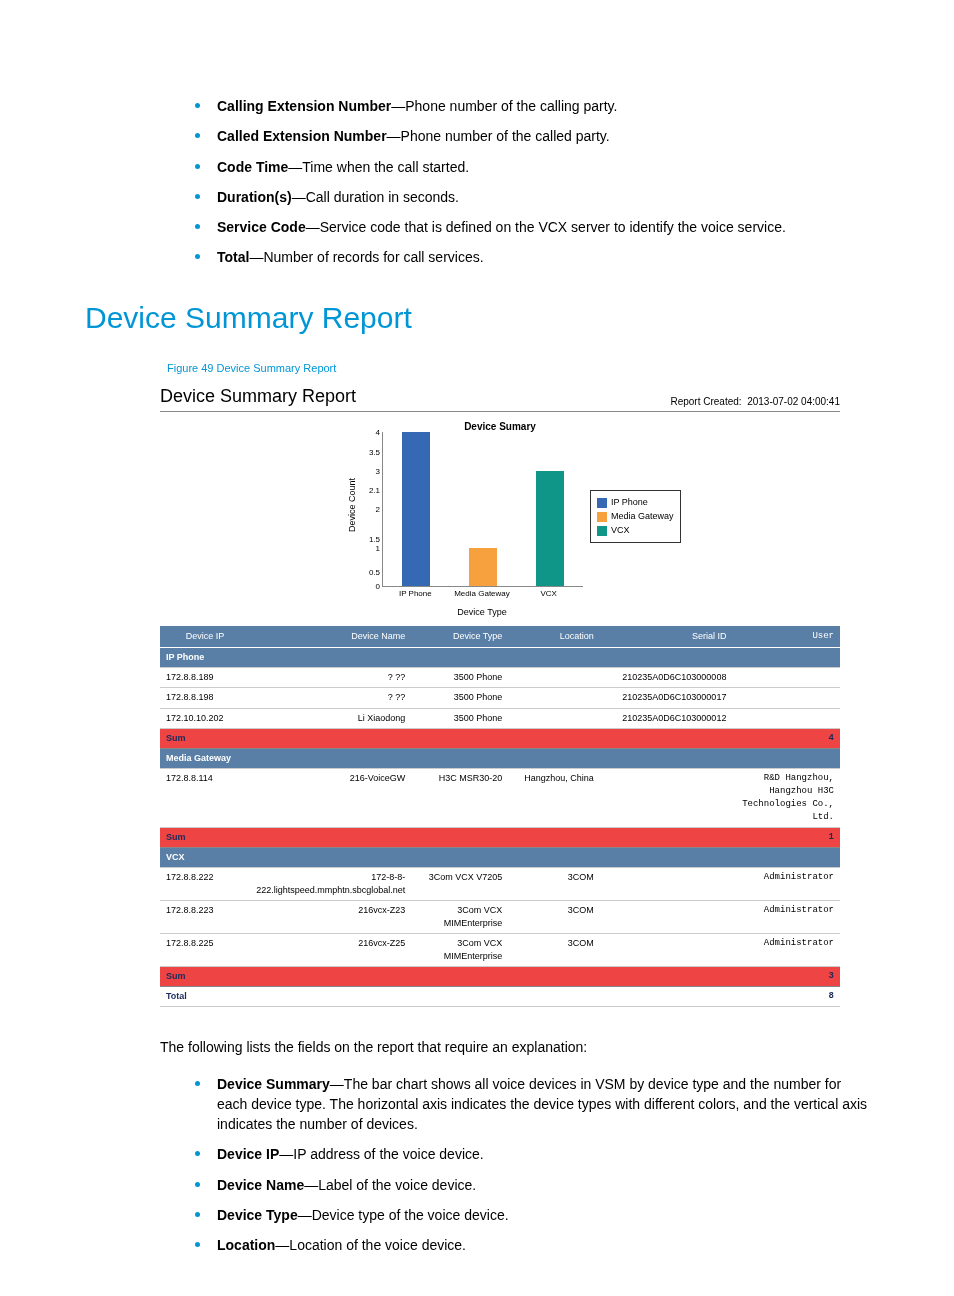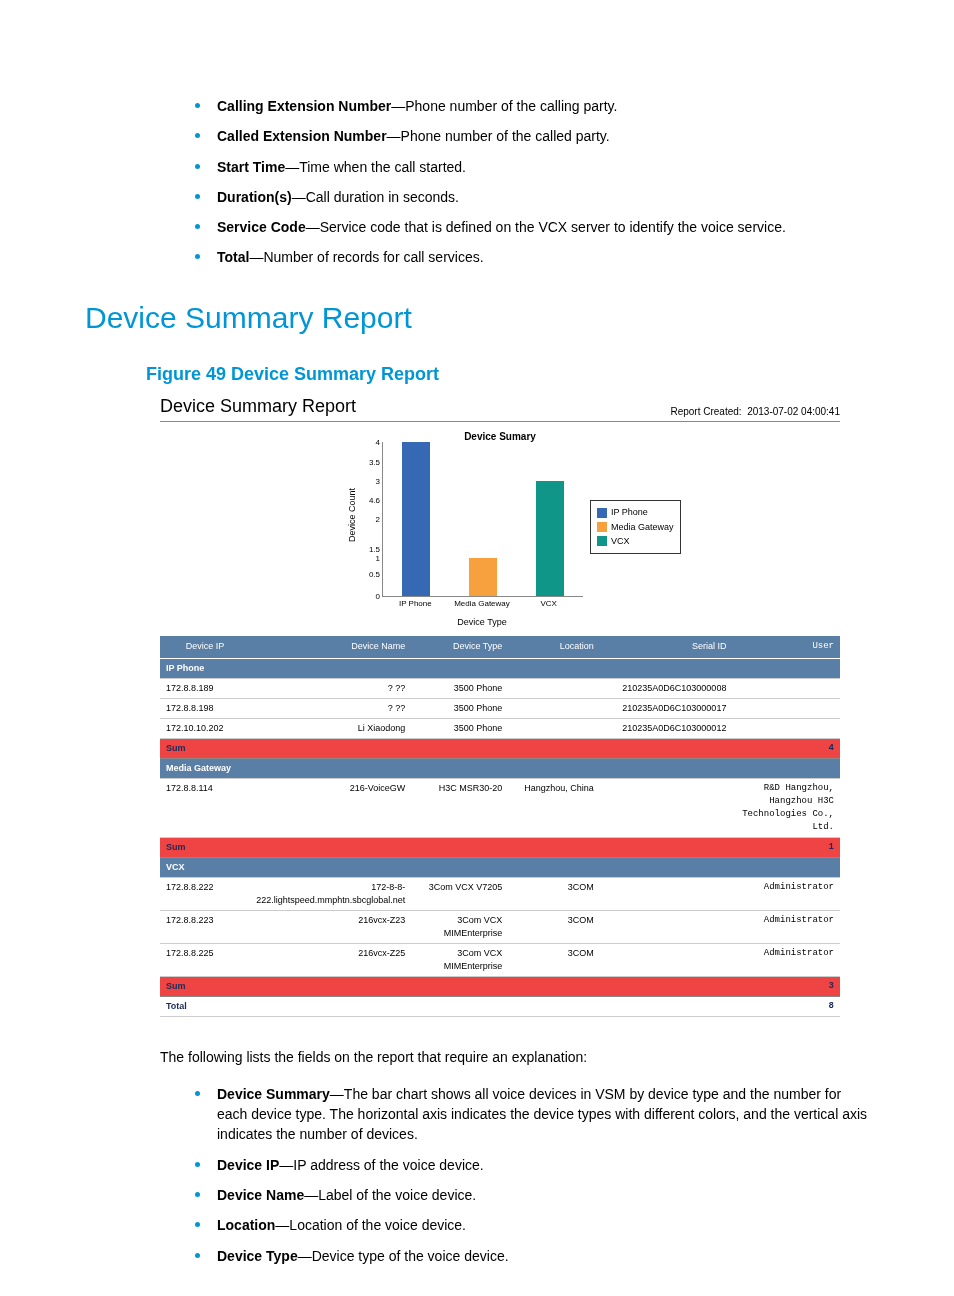--- a/index.html
+++ b/index.html
@@ -9,21 +9,21 @@
     --bar-orange:#f7a13e;
     --bar-teal:#0f9688;
   }
   html,body{margin:0;padding:0;background:#fff;font-family:Arial,Helvetica,sans-serif;color:#000;}
   .page{width:954px;margin:0 auto;padding:80px 85px 40px 85px;box-sizing:border-box;font-size:14px;line-height:1.45;}
   ul.fields{list-style:none;padding:0;margin:16px 0 28px 110px;}
   ul.fields li{position:relative;padding-left:22px;margin:10px 0;}
   ul.fields li::before{content:"";position:absolute;left:0;top:7px;width:5px;height:5px;border-radius:50%;background:var(--blue-accent);}
   ul.fields .term{font-weight:bold;}
   h1.section{color:var(--blue-accent);font-weight:normal;font-size:30px;margin:22px 0 22px 0;}
-  .figure-caption{color:var(--blue-accent);font-weight:bold;font-size:18px;margin:0 0 6px 61px;}
+  .figure-caption{color:var(--blue-accent);font-weight:normal;font-size:11px;margin:0 0 6px 82px;}
   .report-wrap{margin:0 0 0 75px;width:680px;}
   .report-header{display:flex;justify-content:space-between;align-items:flex-end;border-bottom:1px solid #888;padding-bottom:2px;}
   .report-title{font-family:Arial,Helvetica,sans-serif;font-size:18px;}
   .report-created{font-size:10px;}
   .chart-box{position:relative;height:200px;margin:8px 0 4px 0;}
   .chart-title{position:absolute;top:0;left:0;right:0;text-align:center;font-weight:bold;font-size:10px;}
   .axis-y-label{position:absolute;left:174px;top:44px;transform:rotate(-90deg);transform-origin:left top;font-size:9px;writing-mode:initial;}
   
   .axis-y-label{left:186px;top:112px;transform:rotate(-90deg);}
   .yticks{position:absolute;left:196px;top:12px;height:154px;width:24px;font-size:8px;}
@@ -54,21 +54,21 @@
   .explain{margin:30px 0 10px 75px;}
 </style>
 </head>
 <body>
 
 <div class="page">
 
   <ul class="fields" id="top-fields">
       <li><span class="term">Calling Extension Number</span><span>—Phone number of the calling party.</span></li>
       <li><span class="term">Called Extension Number</span><span>—Phone number of the called party.</span></li>
-      <li><span class="term">Start Time</span><span>—Time when the call started.</span></li>
+      <li><span class="term">Code Time</span><span>—Time when the call started.</span></li>
       <li><span class="term">Duration(s)</span><span>—Call duration in seconds.</span></li>
       <li><span class="term">Service Code</span><span>—Service code that is defined on the VCX server to identify the voice service.</span></li>
       <li><span class="term">Total</span><span>—Number of records for call services.</span></li>
     </ul>
 
   <h1 class="section">Device Summary Report</h1>
 
   <div class="figure-caption">Figure 49 Device Summary Report</div>
 
   <div class="report-wrap">
@@ -77,25 +77,25 @@
       <div class="report-created">
         <span>Report Created:</span>&nbsp;&nbsp;<span>2013-07-02 04:00:41</span>
       </div>
     </div>
 
     <div class="chart-box">
       <div class="chart-title">Device Sumary</div>
       <div class="axis-y-label">Device Count</div>
       <div class="yticks" id="yticks">
           <div class="ytick" style="top: 149px;">0</div>
-          <div class="ytick" style="top: 127px;">0.5</div>
+          <div class="ytick" style="top: 135px;">0.5</div>
           <div class="ytick" style="top: 110.5px;">1</div>
           <div class="ytick" style="top: 102px;">1.5</div>
           <div class="ytick" style="top: 72px;">2</div>
-          <div class="ytick" style="top: 52.75px;">4.6</div>
+          <div class="ytick" style="top: 52.75px;">2.1</div>
           <div class="ytick" style="top: 33.5px;">3</div>
           <div class="ytick" style="top: 14.25px;">3.5</div>
           <div class="ytick" style="top: -5px;">4</div>
         </div>
       <div class="plot" id="plot">
           <div class="bar b1" style="left: 19.3333px; height: 154px;"></div>
           <div class="bar b2" style="left: 86px; height: 38.5px;"></div>
           <div class="bar b3" style="left: 152.667px; height: 115.5px;"></div>
         </div>
       <div class="xticks" id="xticks">
@@ -216,17 +216,17 @@
         </tbody>
     </table>
   </div>
 
   <div class="explain">The following lists the fields on the report that require an explanation:</div>
 
   <ul class="fields" id="bottom-fields">
       <li><span class="term">Device Summary</span><span>—The bar chart shows all voice devices in VSM by device type and the number for each device type. The horizontal axis indicates the device types with different colors, and the vertical axis indicates the number of devices.</span></li>
       <li><span class="term">Device IP</span><span>—IP address of the voice device.</span></li>
       <li><span class="term">Device Name</span><span>—Label of the voice device.</span></li>
+      <li><span class="term">Device Type</span><span>—Device type of the voice device.</span></li>
       <li><span class="term">Location</span><span>—Location of the voice device.</span></li>
-      <li><span class="term">Device Type</span><span>—Device type of the voice device.</span></li>
     </ul>
 
 </div>
 
 </body></html>

